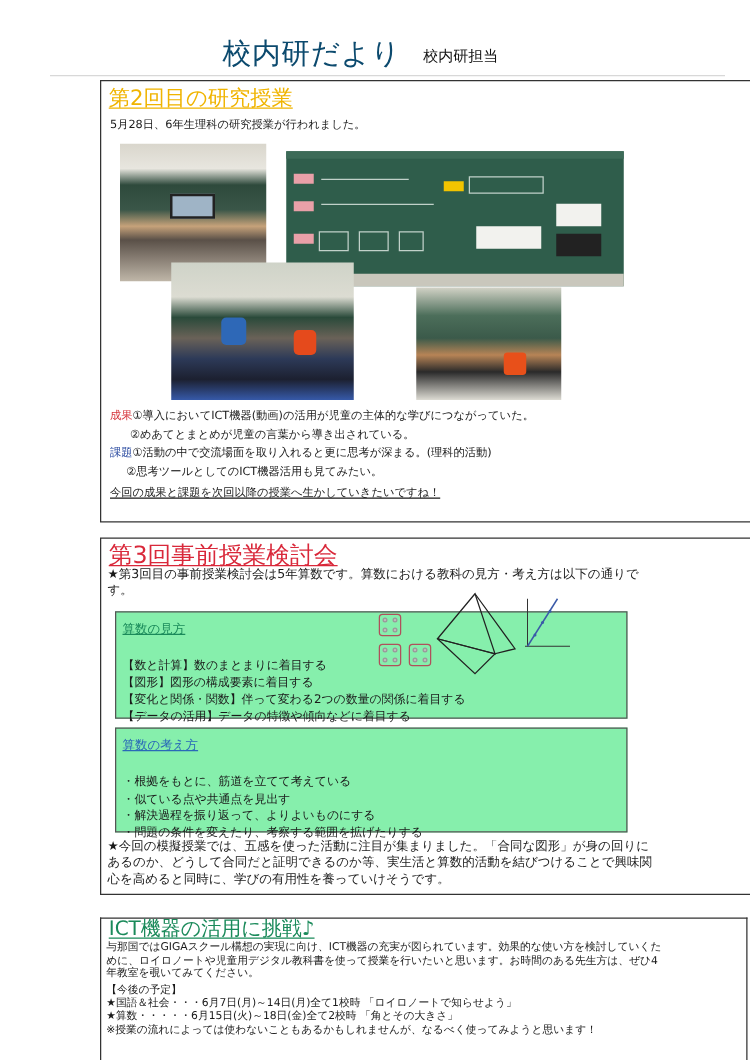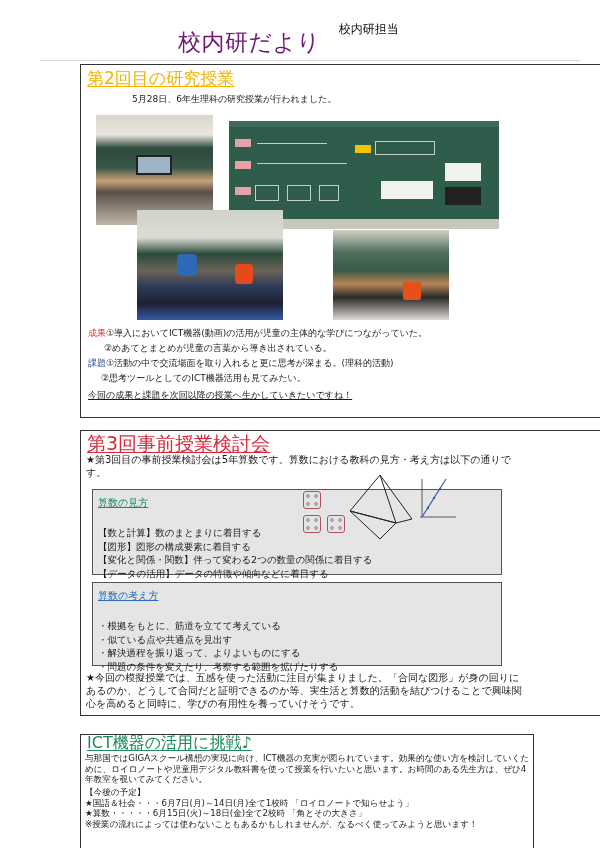--- a/index.html
+++ b/index.html
@@ -1,29 +1,29 @@
 <!DOCTYPE html>
 <html><head>
   <meta charset="utf-8">
   <style>
     * { box-sizing: border-box; margin: 0; padding: 0; }
     html, body { width: 600px; height: 848px; background: #ffffff; overflow: hidden; }
     body { position: relative; font-family: "DejaVu Sans", "Liberation Sans", sans-serif; color: #1a1a1a; }
 
     .header { position: absolute; left: 178px; top: 18px; height: 40px; display: flex; align-items: flex-end; }
-    .header .title { font-size: 23px; letter-spacing: 0.5px; color: #701a75; }
-    .header .author { font-size: 12px; margin-left: 18px; margin-bottom: 20px; color: #111; }
+    .header .title { font-size: 23px; letter-spacing: 0.5px; color: #0c4a6e; }
+    .header .author { font-size: 12px; margin-left: 18px; margin-bottom: 4px; color: #111; }
     .header-rule { position: absolute; left: 40px; top: 60px; width: 540px; height: 1px; background: #d8d8d8; }
 
     .box { position: absolute; border: 1.5px solid #333; background: #fff; }
 
     
     #sec1 { left: 80px; top: 64px; width: 522px; height: 354px; }
     #sec1 .h { position: absolute; left: 6px; top: 2px; font-size: 17px; color: #f0b400; text-decoration: underline; text-decoration-color: #f0b400; text-underline-offset: 2px; }
-    #sec1 .lead { position: absolute; left: 7px; top: 28px; font-size: 9px; margin-left: 44px; }
+    #sec1 .lead { position: absolute; left: 7px; top: 28px; font-size: 9px; }
     .photo { position: absolute; overflow: hidden; }
     .ph1 { left: 15px; top: 50px; width: 117px; height: 110px; background: linear-gradient(180deg,#d9d6cc 0%,#e8e6df 18%,#2e4a3c 30%,#3a5648 48%,#c6a27a 60%,#5a5048 70%,#bfb6a8 100%); }
     .ph1 .tv { position:absolute; left:40px; top:40px; width:36px; height:20px; background:#9fb4c6; border:2px solid #222; }
     .ph2 { left: 148px; top: 56px; width: 270px; height: 108px; background: #2f5d4b; border-top: 6px solid #3d6b58; border-bottom: 10px solid #c9c7bc; }
     .ph2 .chalk { position:absolute; height:1px; background:#e6efe8; opacity:.8; }
     .ph2 .card { position:absolute; background:#f2f2ee; }
     .ph2 .tag { position:absolute; width:16px; height:8px; }
     .ph3 { left: 56px; top: 145px; width: 146px; height: 110px; background: linear-gradient(180deg,#cfd3c8 0%,#dcdcd2 25%,#2a4a3a 40%,#6a6258 55%,#2d3a58 70%,#1c2030 85%,#3659a8 100%); }
     .ph4 { left: 252px; top: 165px; width: 116px; height: 90px; background: linear-gradient(180deg,#d2d2c6 0%,#4c6e5a 25%,#3b5a4a 45%,#b78456 60%,#2a2a2a 75%,#dddbd3 100%); }
     .ph4 .kid { position:absolute; left:70px; top:52px; width:18px; height:18px; background:#e8501a; border-radius:3px; }
@@ -32,39 +32,39 @@
 
     .res { position: absolute; left: 7px; font-size: 9px; line-height: 13px; white-space: nowrap; }
     .res .red { color: #d6333a; }
     .res .blue { color: #2a4aa0; }
     .r1 { top: 262px; } .r2 { top: 277px; left: 23px; } .r3 { top: 292px; } .r4 { top: 307px; left: 20px; } .r5 { top: 324px; text-decoration: underline; }
 
     
     #sec2 { left: 80px; top: 430px; width: 540px; height: 286px; }
     #sec2 .h { position: absolute; left: 6px; top: 0px; font-size: 19px; color: #d9283a; text-decoration: underline; text-decoration-color: #d9283a; text-underline-offset: 2px; }
     #sec2 .intro { position: absolute; left: 5px; top: 22px; width: 440px; font-size: 10px; line-height: 13px; }
-    .inner { position: absolute; border: 1.2px solid #555; background: #e5e5e5; }
+    .inner { position: absolute; border: 1.2px solid #555; background: #86efac; }
     #mikata { left: 11px; top: 58px; width: 410px; height: 86px; }
     #kangae { left: 11px; top: 151px; width: 410px; height: 84px; }
     .inner .ih { position: absolute; left: 5px; top: 6px; font-size: 10px; text-decoration: underline; }
     #mikata .ih { color: #1a8a5a; }
     #kangae .ih { color: #2a6ab8; }
     .inner ul { position: absolute; left: 5px; top: 36px; list-style: none; font-size: 9.5px; line-height: 13.5px; white-space: nowrap; }
 
     .dice { position: absolute; width: 18px; height: 18px; border: 1px solid #b0505c; border-radius: 3px; }
     .dice i { position: absolute; width: 4px; height: 4px; border-radius: 50%; background: #bbb; border: 1px solid #999; }
     .d1 { left: 222px; top: 60px; } .d2 { left: 222px; top: 84px; } .d3 { left: 246px; top: 84px; }
     .dice i:nth-child(1){left:2px;top:2px;} .dice i:nth-child(2){right:2px;top:2px;} .dice i:nth-child(3){left:2px;bottom:2px;} .dice i:nth-child(4){right:2px;bottom:2px;}
     .pyramid { position: absolute; left: 265px; top: 42px; width: 70px; height: 70px; }
     .graph { position: absolute; left: 337px; top: 46px; width: 40px; height: 46px; }
 
     #sec2 .outro { position: absolute; left: 5px; top: 240px; width: 440px; font-size: 10px; line-height: 13px; }
 
     
-    #sec3 { left: 80px; top: 734px; width: 454px; height: 114px; border-bottom: none; }
+    #sec3 { left: 80px; top: 734px; width: 518px; height: 114px; border-bottom: none; }
     #sec3 .h { position: absolute; left: 6px; top: -2px; font-size: 16px; color: #1a8a5a; text-decoration: underline; text-decoration-color: #1a8a5a; text-underline-offset: 2px; }
     #sec3 .body { position: absolute; left: 4px; top: 18px; width: 445px; font-size: 8.6px; line-height: 10.5px; }
     #sec3 .sched { position: absolute; left: 4px; top: 52px; font-size: 8.6px; line-height: 10.5px; white-space: nowrap; }
   </style>
 </head>
 <body>
 
 <div class="header">
   <span class="title">校内研だより</span>
   <span class="author">校内研担当</span>

